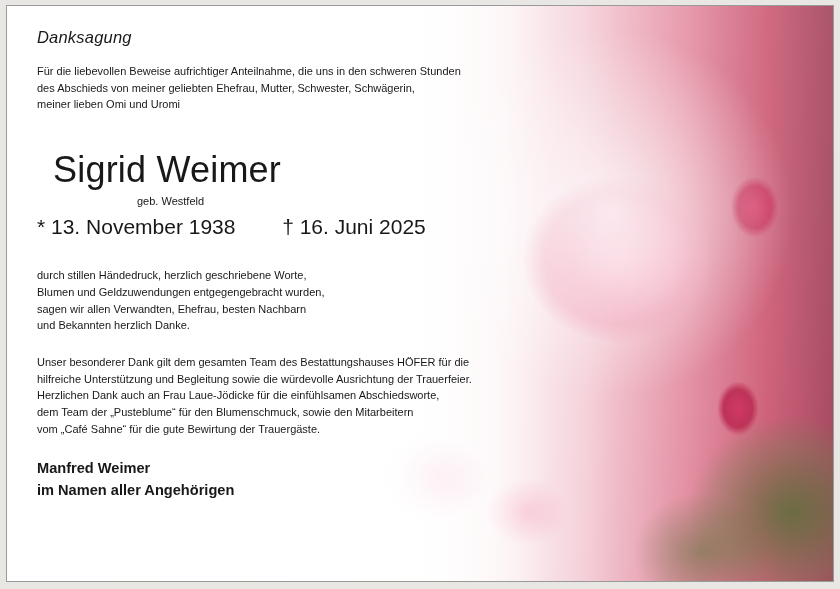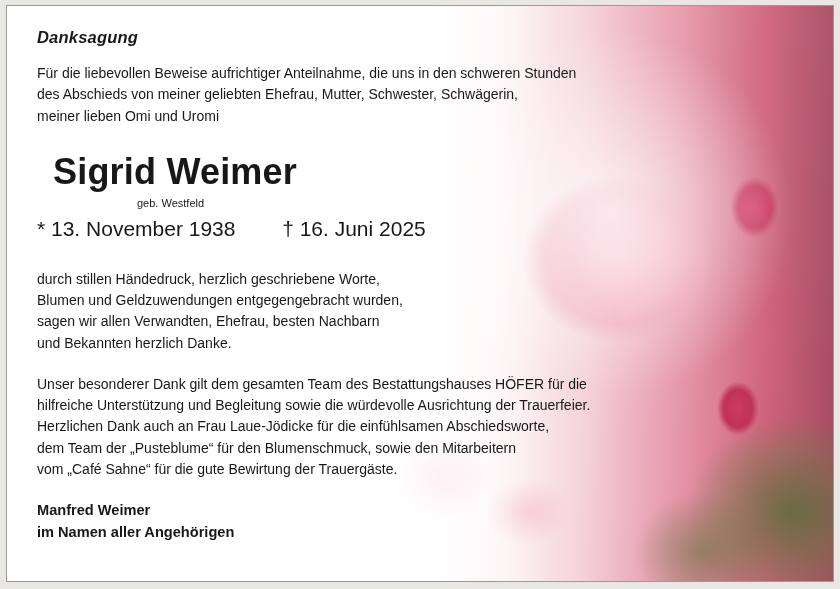--- a/index.html
+++ b/index.html
@@ -67,37 +67,37 @@
       rgba(255,255,255,0.0) 74%);
   }
   .content {
     position: absolute;
     inset: 0;
     padding: 16px 0 0 30px;
     box-sizing: border-box;
     color: #18181a;
   }
   .heading {
-    font-weight: bold;
+    font-weight: normal;
     font-style: italic;
     font-size: 16.5px;
     letter-spacing: 0.2px;
     margin: 6px 0 16px 0;
   }
   .para {
-    font-size: 14px;
+    font-size: 11px;
     line-height: 1.52;
     margin: 0;
   }
   .para.block-intro { margin-bottom: 0; }
   .name {
     font-size: 36px;
-    font-weight: bold;
+    font-weight: normal;
     letter-spacing: 0.2px;
-    margin: 24px 0 0 16px;
+    margin: 36px 0 0 16px;
   }
   .maiden {
     font-size: 11px;
     margin: 4px 0 0 100px;
   }
   .dates {
     font-size: 21px;
     margin: 8px 0 0 0;
     white-space: pre;
   }

